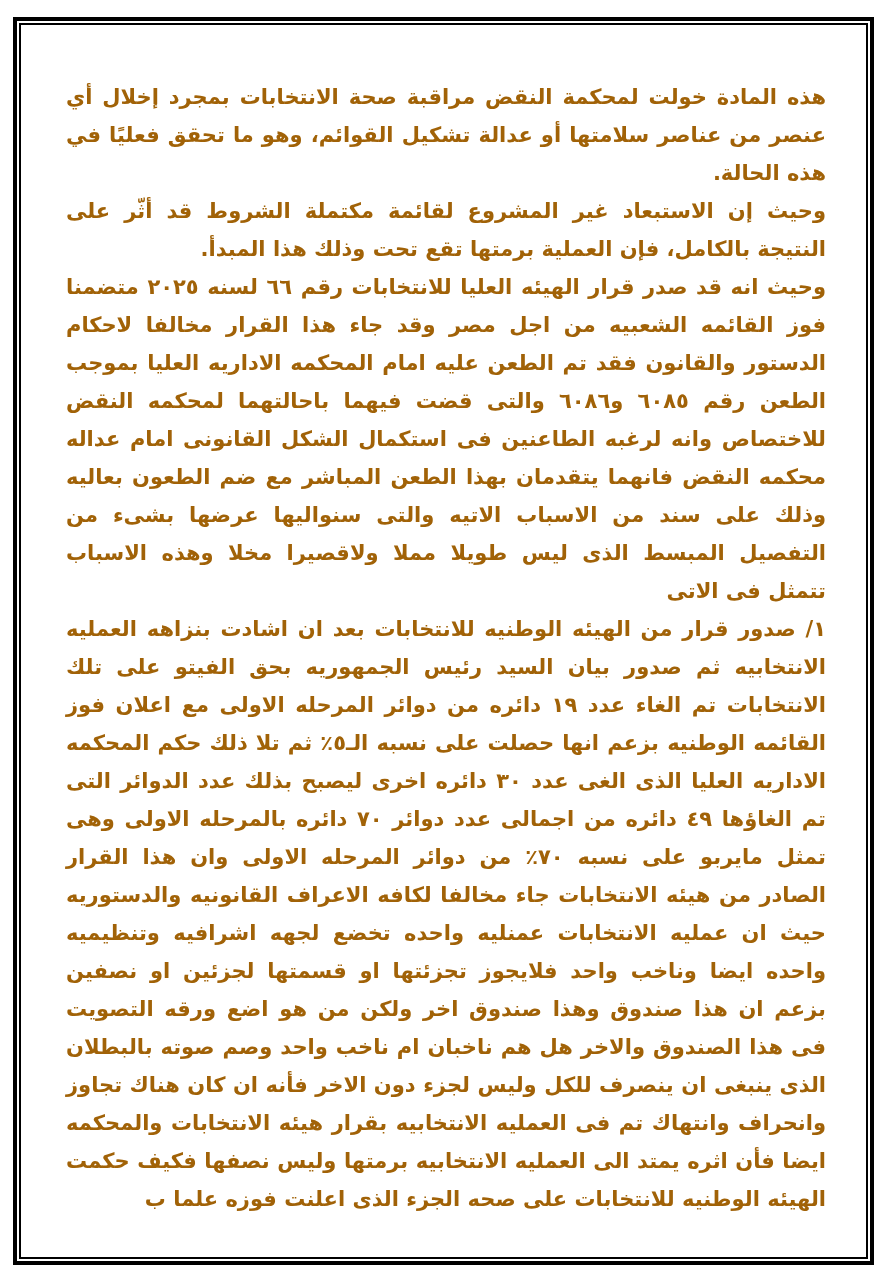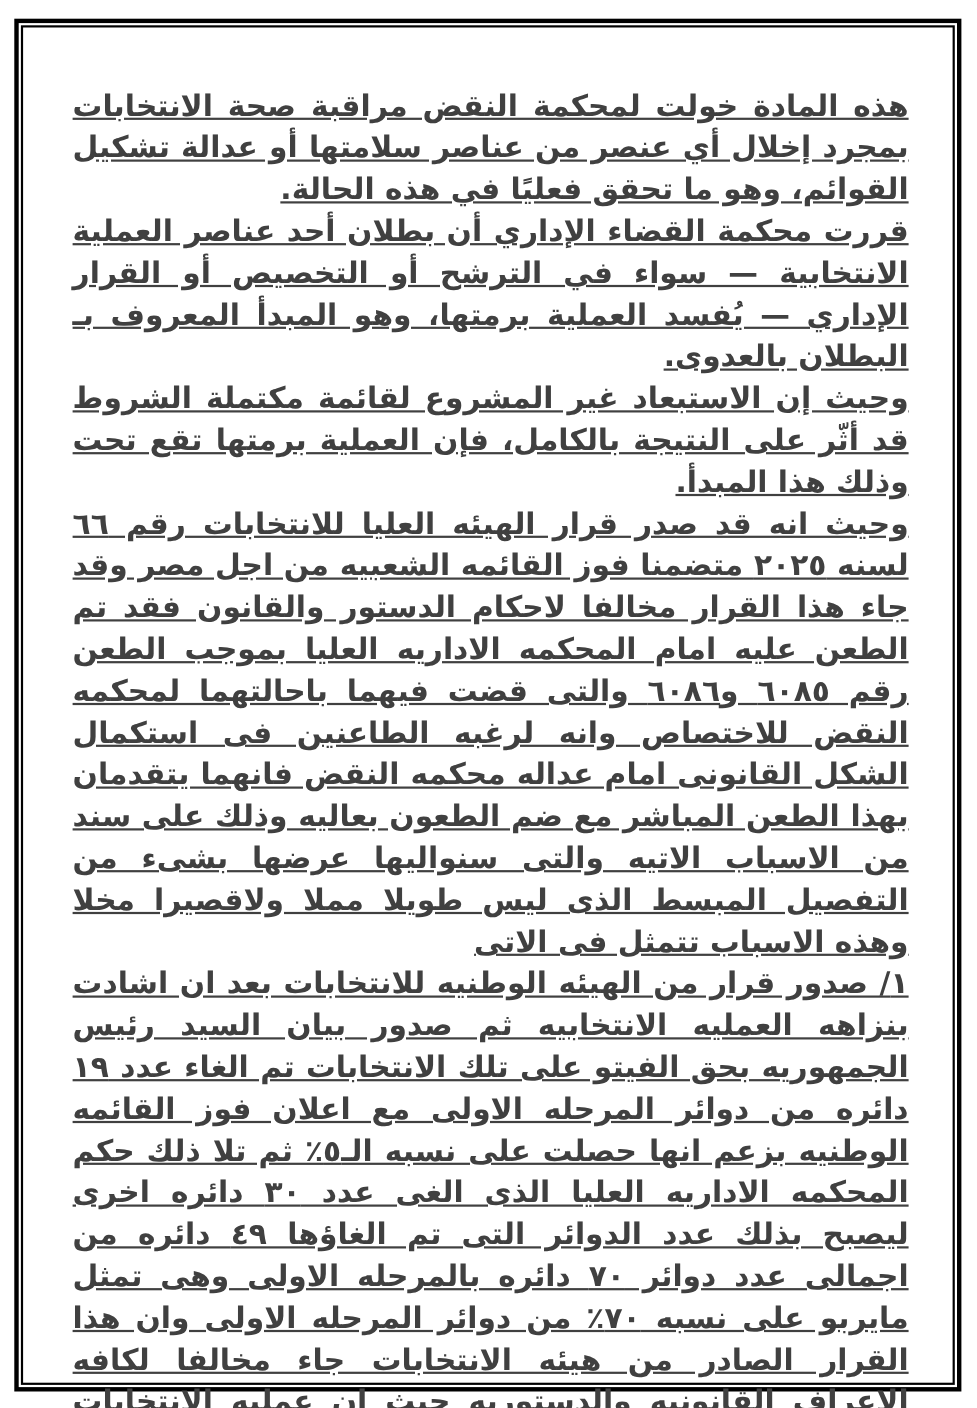--- a/index.html
+++ b/index.html
@@ -33,41 +33,39 @@
   }
   .content {
     position: absolute;
     left: 66px;
     right: 62px;
     top: 78px;
     bottom: 80px;
     direction: rtl;
     unicode-bidi: embed;
     text-align: justify;
-    color: #404040;
+    color: #a16207;
     font-family: "DejaVu Sans", sans-serif;
     font-weight: bold;
-    font-size: 27px;
+    font-size: 21px;
     line-height: 38px;
-    text-decoration: underline;
   }
   .content p {
     margin: 0;
     padding: 0;
     text-align: justify;
   }
 </style>
 </head>
 <body>
 
 <div class="page">
   <div class="frame-outer">
     <div class="frame-inner"></div>
   </div>
   <div class="content">
     <p>هذه المادة خولت لمحكمة النقض مراقبة صحة الانتخابات بمجرد إخلال أي عنصر من عناصر سلامتها أو عدالة تشكيل القوائم، وهو ما تحقق فعليًا في هذه الحالة.</p>
-    <p>قررت محكمة القضاء الإداري أن بطلان أحد عناصر العملية الانتخابية — سواء في الترشح أو التخصيص أو القرار الإداري — يُفسد العملية برمتها، وهو المبدأ المعروف بـ البطلان بالعدوى.</p>
     <p>وحيث إن الاستبعاد غير المشروع لقائمة مكتملة الشروط قد أثّر على النتيجة بالكامل، فإن العملية برمتها تقع تحت وذلك هذا المبدأ.</p>
     <p>وحيث انه قد صدر قرار الهيئه العليا للانتخابات رقم ٦٦ لسنه ٢٠٢٥ متضمنا فوز القائمه الشعبيه من اجل مصر وقد جاء هذا القرار مخالفا لاحكام الدستور والقانون فقد تم الطعن عليه امام المحكمه الاداريه العليا بموجب الطعن رقم ٦٠٨٥ و٦٠٨٦ والتى قضت فيهما باحالتهما لمحكمه النقض للاختصاص وانه لرغبه الطاعنين فى استكمال الشكل القانونى امام عداله محكمه النقض فانهما يتقدمان بهذا الطعن المباشر مع ضم الطعون بعاليه وذلك على سند من الاسباب الاتيه والتى سنواليها عرضها بشىء من التفصيل المبسط الذى ليس طويلا مملا ولاقصيرا مخلا  وهذه الاسباب تتمثل فى الاتى</p>
     <p>١/ صدور قرار من الهيئه الوطنيه للانتخابات بعد ان اشادت بنزاهه العمليه الانتخابيه ثم صدور بيان السيد رئيس الجمهوريه بحق الفيتو على تلك الانتخابات تم الغاء عدد ١٩ دائره من دوائر المرحله الاولى مع اعلان فوز القائمه الوطنيه  بزعم انها حصلت على نسبه الـ٥٪ ثم تلا ذلك حكم المحكمه الاداريه العليا الذى الغى عدد ٣٠ دائره اخرى ليصبح بذلك عدد الدوائر التى تم الغاؤها ٤٩ دائره من اجمالى عدد دوائر ٧٠ دائره بالمرحله الاولى  وهى تمثل مايربو على نسبه ٧٠٪ من دوائر المرحله الاولى وان هذا القرار الصادر من هيئه الانتخابات جاء مخالفا لكافه الاعراف القانونيه والدستوريه حيث ان عمليه الانتخابات عمنليه واحده تخضع لجهه اشرافيه وتنظيميه واحده ايضا وناخب واحد فلايجوز تجزئتها او قسمتها لجزئين او نصفين بزعم ان هذا صندوق وهذا صندوق اخر ولكن من هو اضع ورقه التصويت فى هذا الصندوق والاخر هل هم ناخبان ام ناخب واحد وصم صوته بالبطلان الذى ينبغى ان ينصرف للكل وليس لجزء دون الاخر فأنه ان كان هناك تجاوز وانحراف وانتهاك تم فى العمليه الانتخابيه بقرار هيئه الانتخابات والمحكمه ايضا فأن اثره يمتد الى العمليه الانتخابيه برمتها وليس نصفها فكيف حكمت الهيئه الوطنيه للانتخابات على صحه الجزء الذى اعلنت فوزه علما ب</p>
 
   </div>
 </div>
 
 </body></html>

